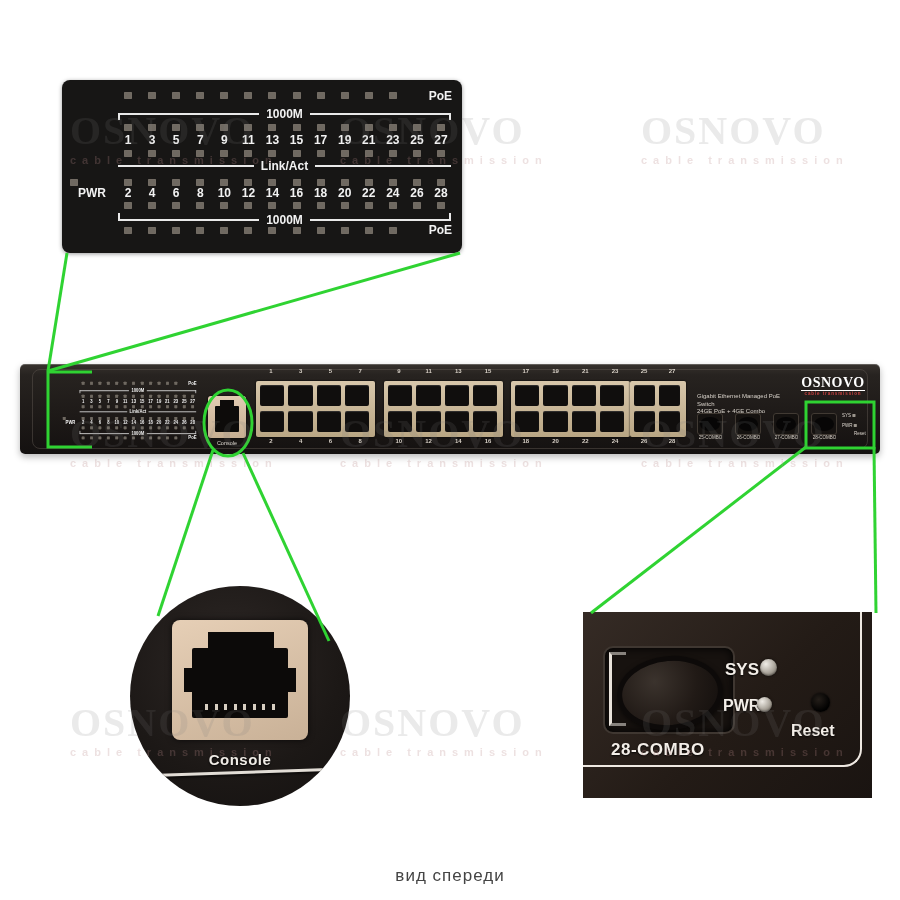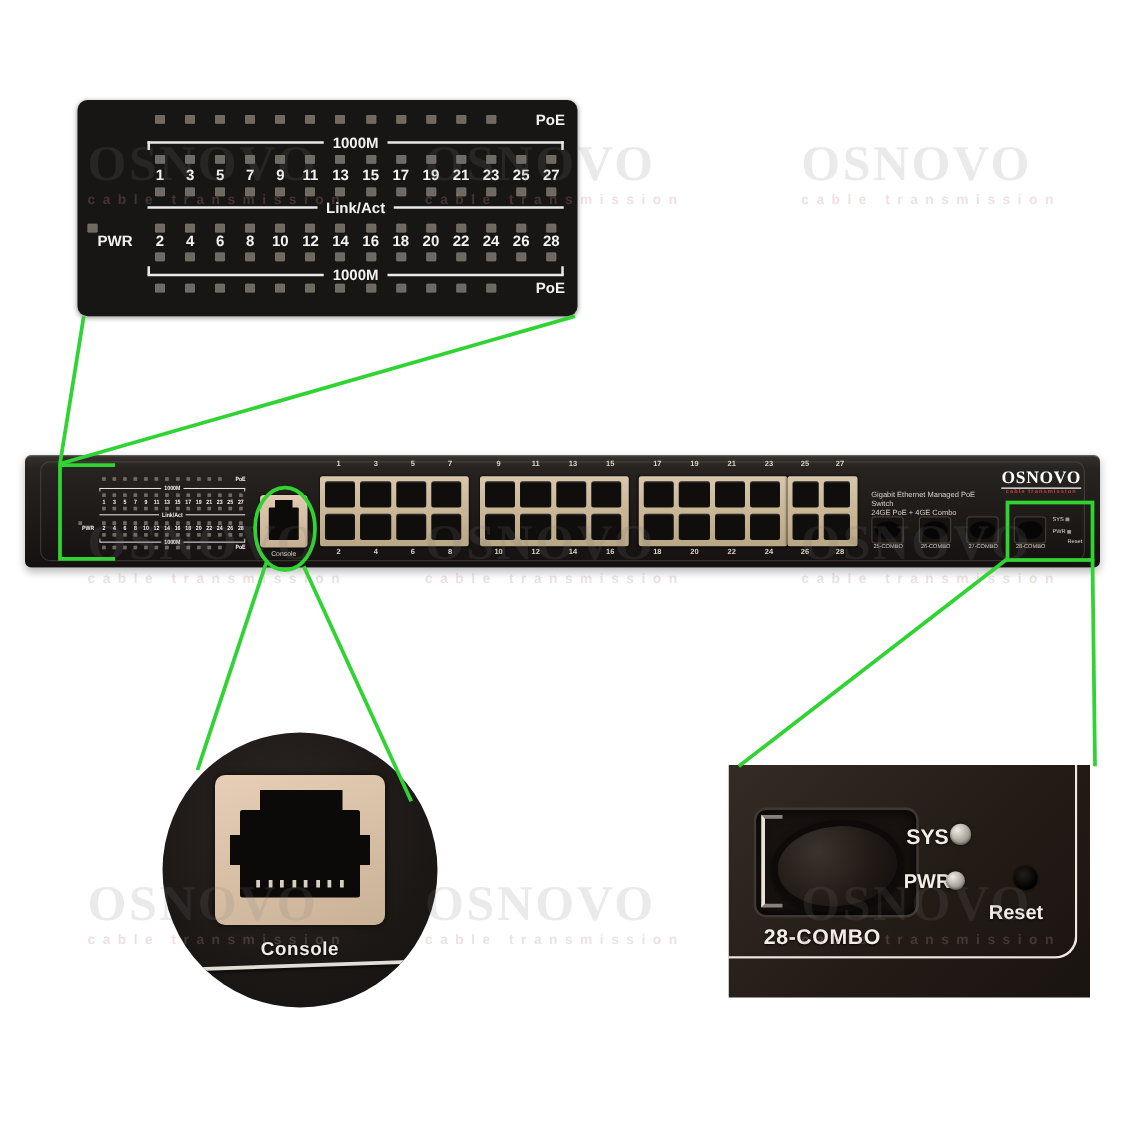--- a/index.html
+++ b/index.html
@@ -573,13 +573,14 @@
     <div class="sfp-plug"></div>
     <div class="cd-txt" style="left:142px;top:48px;font-size:17px">SYS</div>
     <div class="cd-led" style="left:177px;top:47px;width:17px;height:17px"></div>
     <div class="cd-txt" style="left:140px;top:85px;font-size:16px">PWR</div>
     <div class="cd-led" style="left:174px;top:85px;width:15px;height:15px"></div>
     <div class="reset-hole"></div>
     <div class="cd-txt" style="left:208px;top:110px;font-size:16px">Reset</div>
     <div class="cd-txt" style="left:28px;top:128px;font-size:17px;letter-spacing:.5px">28-COMBO</div>
   </div>
 
+  <div class="caption">вид спереди</div>
 </div>
 
 </body></html>

